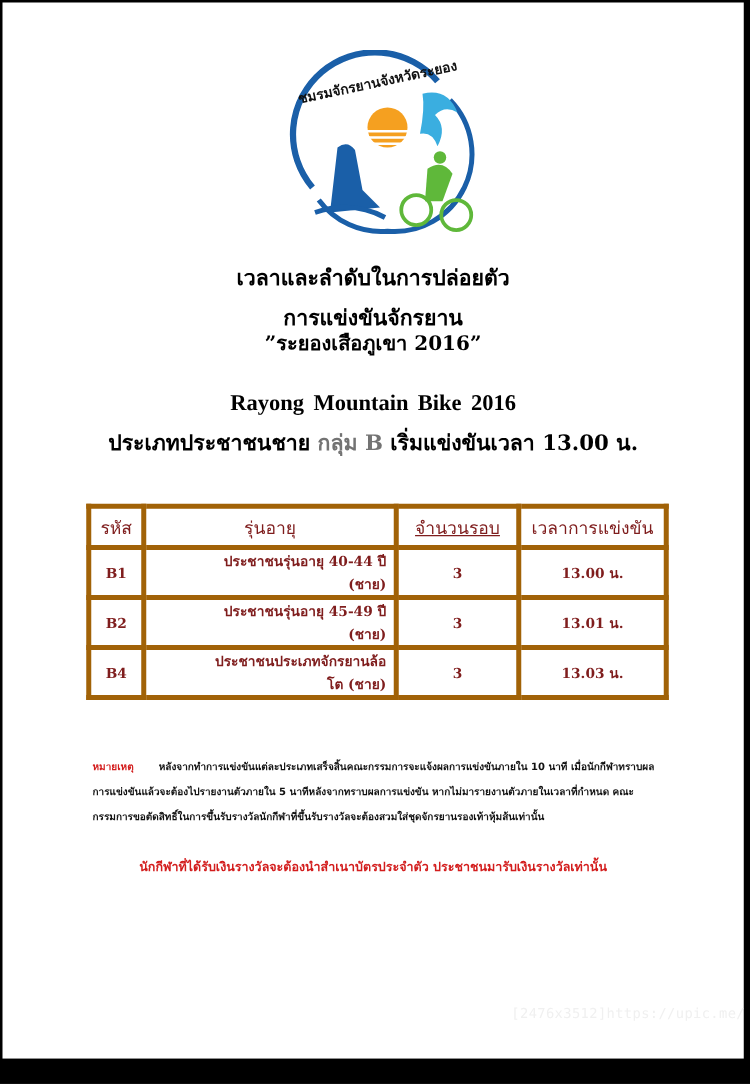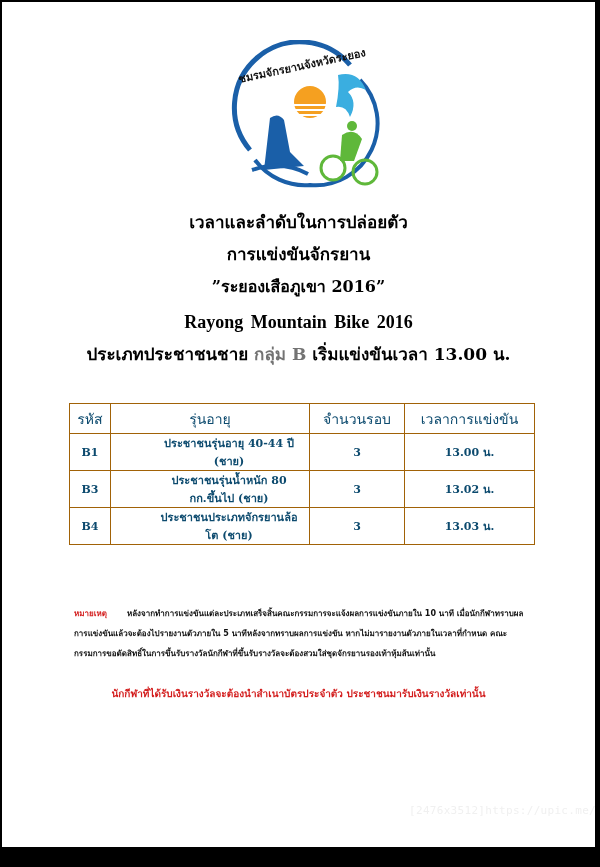--- a/index.html
+++ b/index.html
@@ -18,37 +18,37 @@
     .watermark {
       position: absolute; right: 4px; top: 804px;
       color: #f0f0f0; font-family: "DejaVu Sans Mono", monospace; font-size: 11px;
       letter-spacing: 0.3px;
     }
     
     .logo { position: absolute; left: 228px; top: 38px; width: 150px; height: 150px; }
     .center { position: absolute; left: 0; width: 593px; text-align: center; color: #000; font-weight: bold; }
     .t1 { top: 206px; font-size: 17px; }
     .t2 { top: 238px; font-size: 17px; }
-    .t3 { top: 272px; font-size: 16px; }
+    .t3 { top: 260px; font-size: 16px; }
     .t4 { top: 310px; font-size: 18px; font-family: "Liberation Serif", serif; word-spacing: 3px; }
     .t5 { top: 338px; font-size: 17px; }
     .t5 .red { color: #737373; }
     table.sched {
       position: absolute; left: 67px; top: 401px; width: 466px;
       border-collapse: collapse; font-size: 11px;
     }
     table.sched td, table.sched th {
-      border: 1px solid #a16207; padding: 0 6px; height: 24px; font-weight: bold; color: #0c4a6e;
+      border: 4px solid #a16207; padding: 0 6px; height: 24px; font-weight: bold; color: #7f1d1d;
     }
     table.sched th { height: 29px; font-size: 14px; font-weight: normal; }
     table.sched td.code, table.sched td.rounds, table.sched td.time { text-align: center; }
-    table.sched td.cat { text-align: center; padding-left: 44px; }
+    table.sched td.cat { text-align: right; padding-left: 44px; }
     .col-code { width: 28px; }
     .col-cat { width: 186px; }
-    .col-rounds { width: 82px; }
+    .col-rounds { width: 82px; text-decoration: underline; }
     .note {
       position: absolute; left: 72px; top: 602px; width: 460px;
       font-family: "DejaVu Sans", sans-serif; font-size: 8px; font-weight: bold; color: #111;
       line-height: 20px;
     }
     .note .label { color: #d31d1d; margin-right: 20px; }
     .warning {
       position: absolute; left: 0; top: 684px; width: 593px; text-align: center;
       font-family: "DejaVu Sans", sans-serif; font-size: 10px; font-weight: bold; color: #d31d1d;
     }
@@ -93,24 +93,24 @@
       </tr>
     </thead>
     <tbody>
       <tr>
         <td class="code">B1</td>
         <td class="cat">ประชาชนรุ่นอายุ  40-44  ปี  (ชาย)</td>
         <td class="rounds">3</td>
         <td class="time">13.00 น.</td>
       </tr>
       <tr>
-        <td class="code">B3</td>
-        <td class="cat">ประชาชนรุ่นน้ำหนัก 80 กก.ขึ้นไป (ชาย)</td>
+        <td class="code">B2</td>
+        <td class="cat">ประชาชนรุ่นอายุ  45-49  ปี  (ชาย)</td>
         <td class="rounds">3</td>
-        <td class="time">13.02 น.</td>
+        <td class="time">13.01 น.</td>
       </tr>
       <tr>
         <td class="code">B4</td>
         <td class="cat">ประชาชนประเภทจักรยานล้อโต (ชาย)</td>
         <td class="rounds">3</td>
         <td class="time">13.03 น.</td>
       </tr>
     </tbody>
   </table>
 

